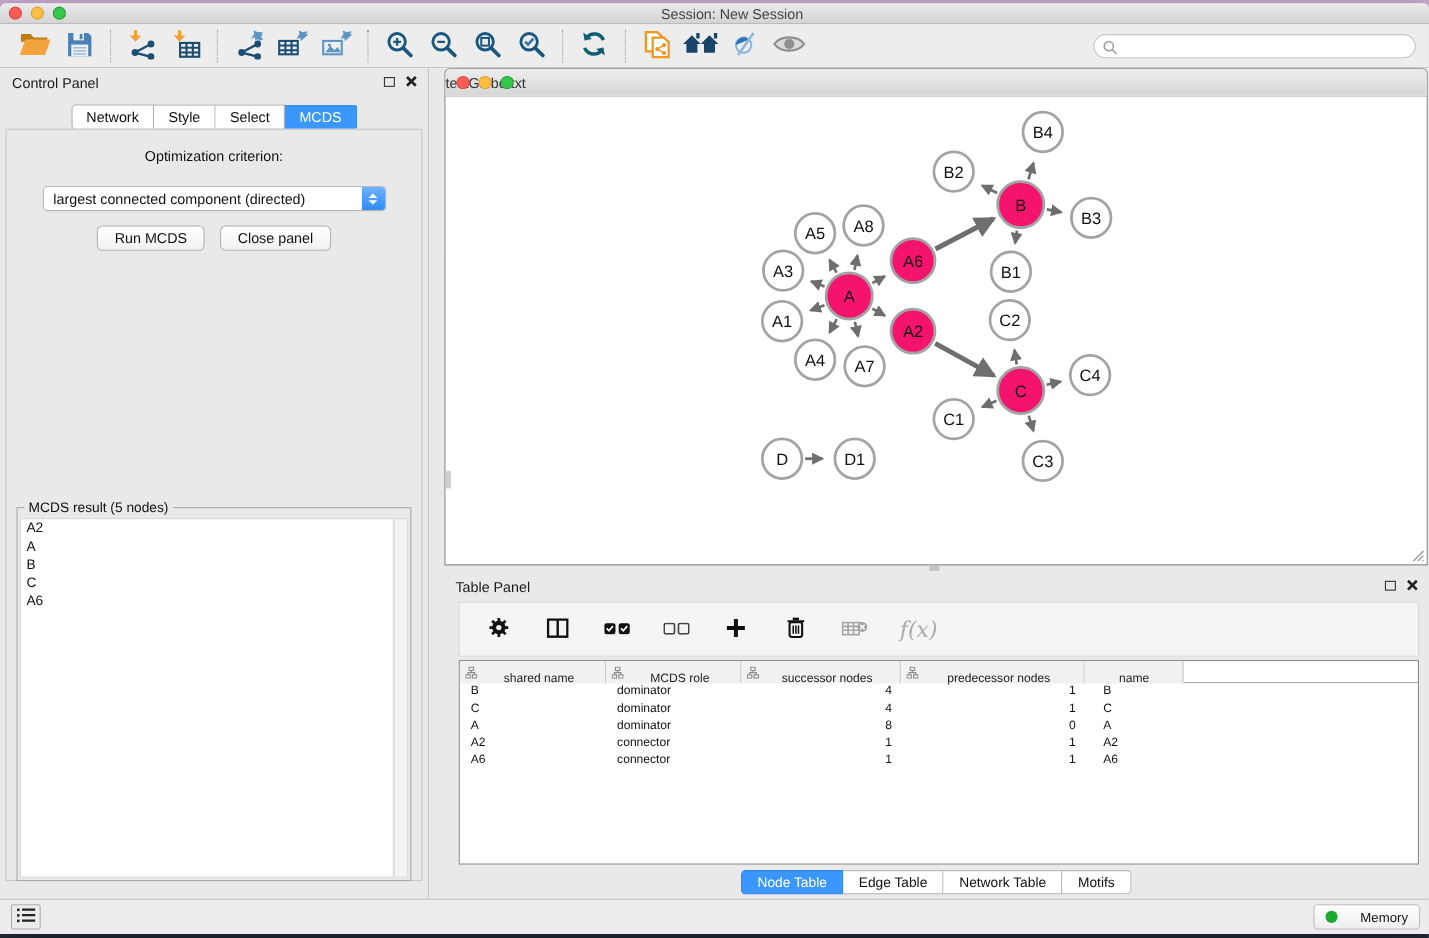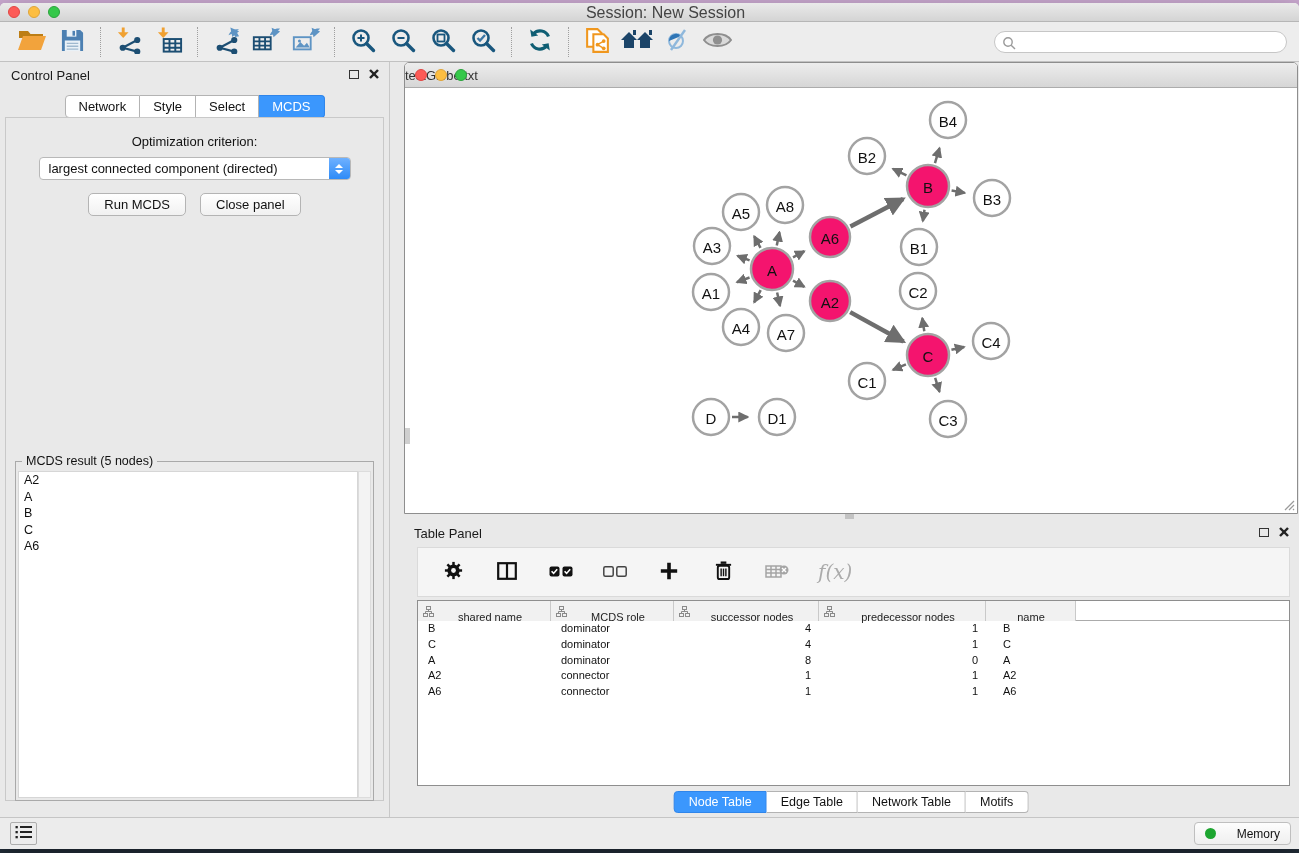--- a/index.html
+++ b/index.html
@@ -16,21 +16,21 @@
     position:absolute; left:0; top:3px; width:1299px; height:846px;
     background:#ECECEC; border-radius:5px 5px 0 0; overflow:hidden;
     box-shadow:0 8px 24px rgba(0,0,0,.35);
   }
   .titlebar {
     position:absolute; top:0; left:0; right:0; height:19px;
     background:linear-gradient(#EAEAEA,#D4D4D4);
     border-bottom:1px solid #B6B6B6;
   }
   .titlebar .title {
-    text-align:center; line-height:19px; font-size:16px; color:#444;padding-left:32px;
+    text-align:center; line-height:19px; font-size:13px; color:#444;padding-left:32px;
   }
   .lights { position:absolute; left:8px; top:3px; display:flex; gap:8px; }
   .light { width:12px; height:12px; border-radius:50%; }
   .light.red { background:#FC5B57; border:1px solid #DF4744; }
   .light.yellow { background:#FDBE41; border:1px solid #DEA43A; }
   .light.green { background:#35C84A; border:1px solid #2BA23D; }
 
   
   .toolbar {
     position:absolute; top:19px; left:0; right:0; height:40px;
@@ -67,21 +67,21 @@
   }
   .seg-tab:first-child { border-left:1px solid #B3B3B3; border-radius:4px 0 0 4px; }
   .seg-tab:last-child { border-radius:0 4px 4px 0; }
   .seg-tab.active { background:#3B97FD; border-color:#2F85EA; color:#fff; }
   .cp-body {
     position:absolute; left:5px; right:5px; top:55px; height:684px;
     border:1px solid #C9C9C9; background:#E9E9E9;
   }
   .opt-label { margin-top:16px; text-align:center; font-size:13px; color:#111; }
   .criterion-select {
-    position:relative; margin:8px auto 0; width:312px; height:23px;
+    position:relative; margin:20px auto 0; width:312px; height:23px;
     background:#fff; border:1px solid #B8B8B8; border-radius:4px;
     font-size:13px; color:#111; line-height:21px; padding-left:9px; cursor:pointer;
   }
   .stepper {
     position:absolute; right:0; top:0; bottom:0; width:21px;
     background:linear-gradient(#6FB1FF,#2E8BF7); border-radius:0 3px 3px 0;
     display:flex; flex-direction:column; align-items:center; justify-content:center; gap:2px;
   }
   .chev { width:0; height:0; border-left:4px solid transparent; border-right:4px solid transparent; }
   .chev.up { border-bottom:4px solid #fff; }

